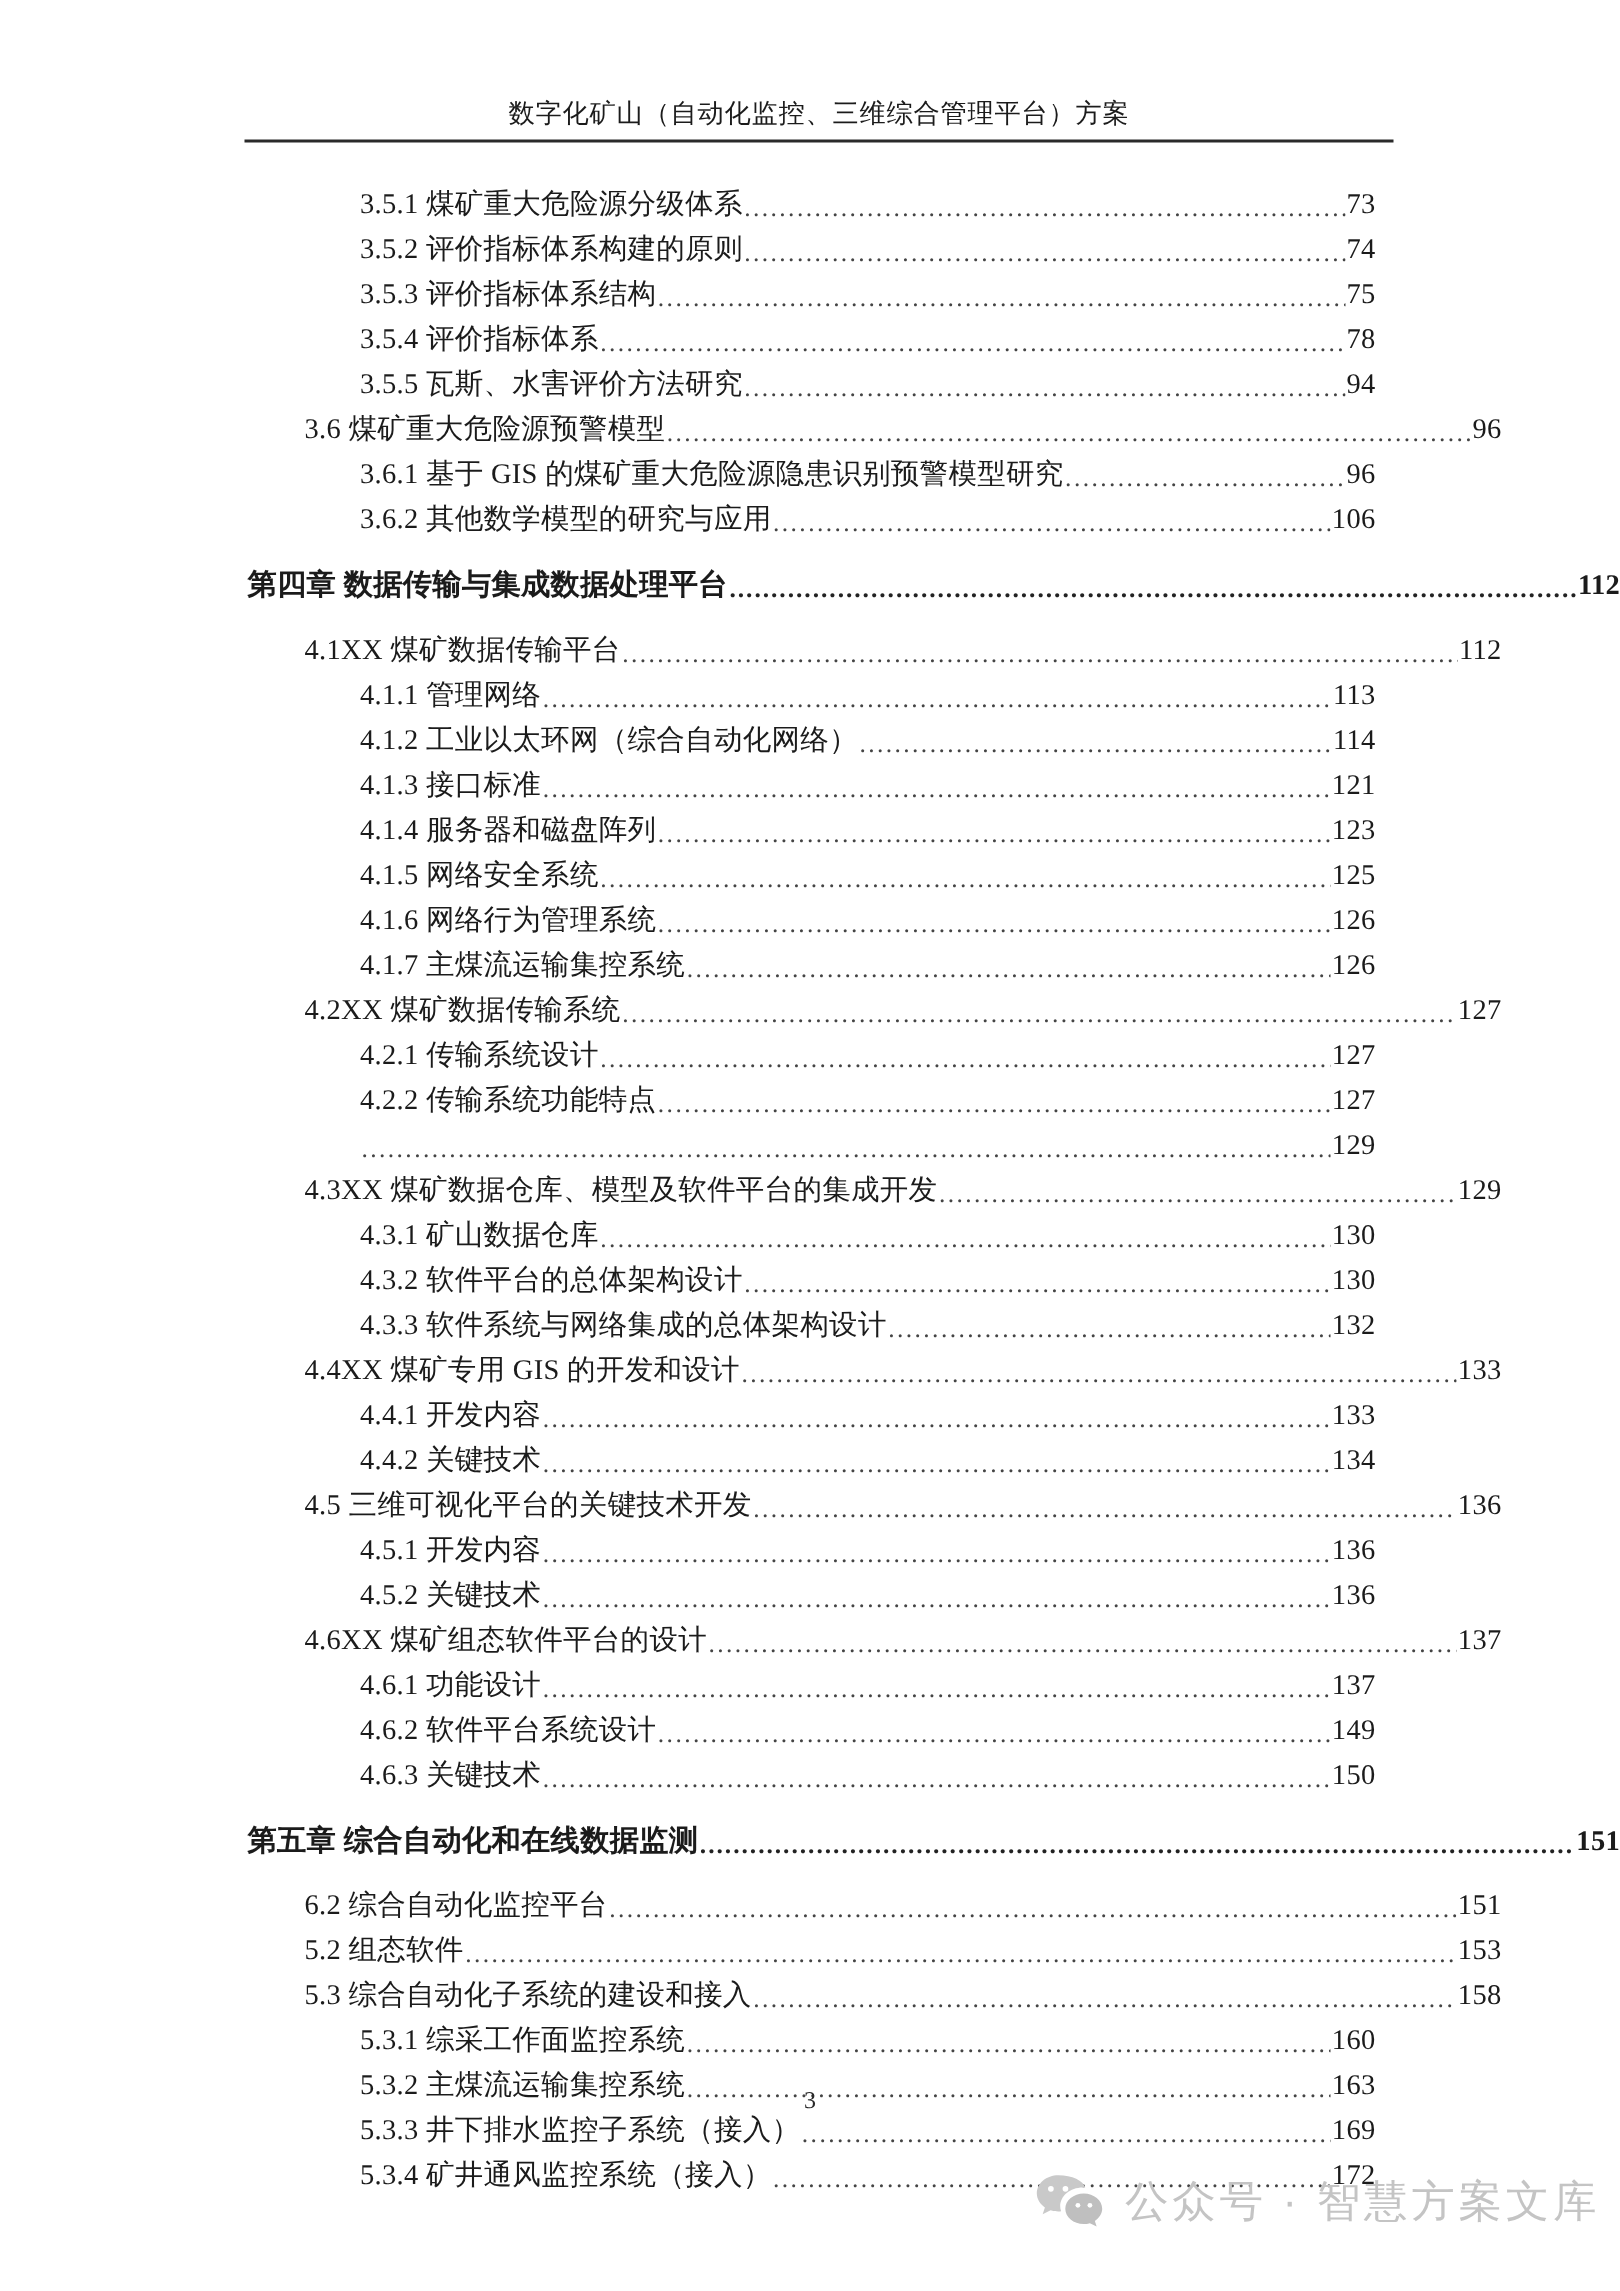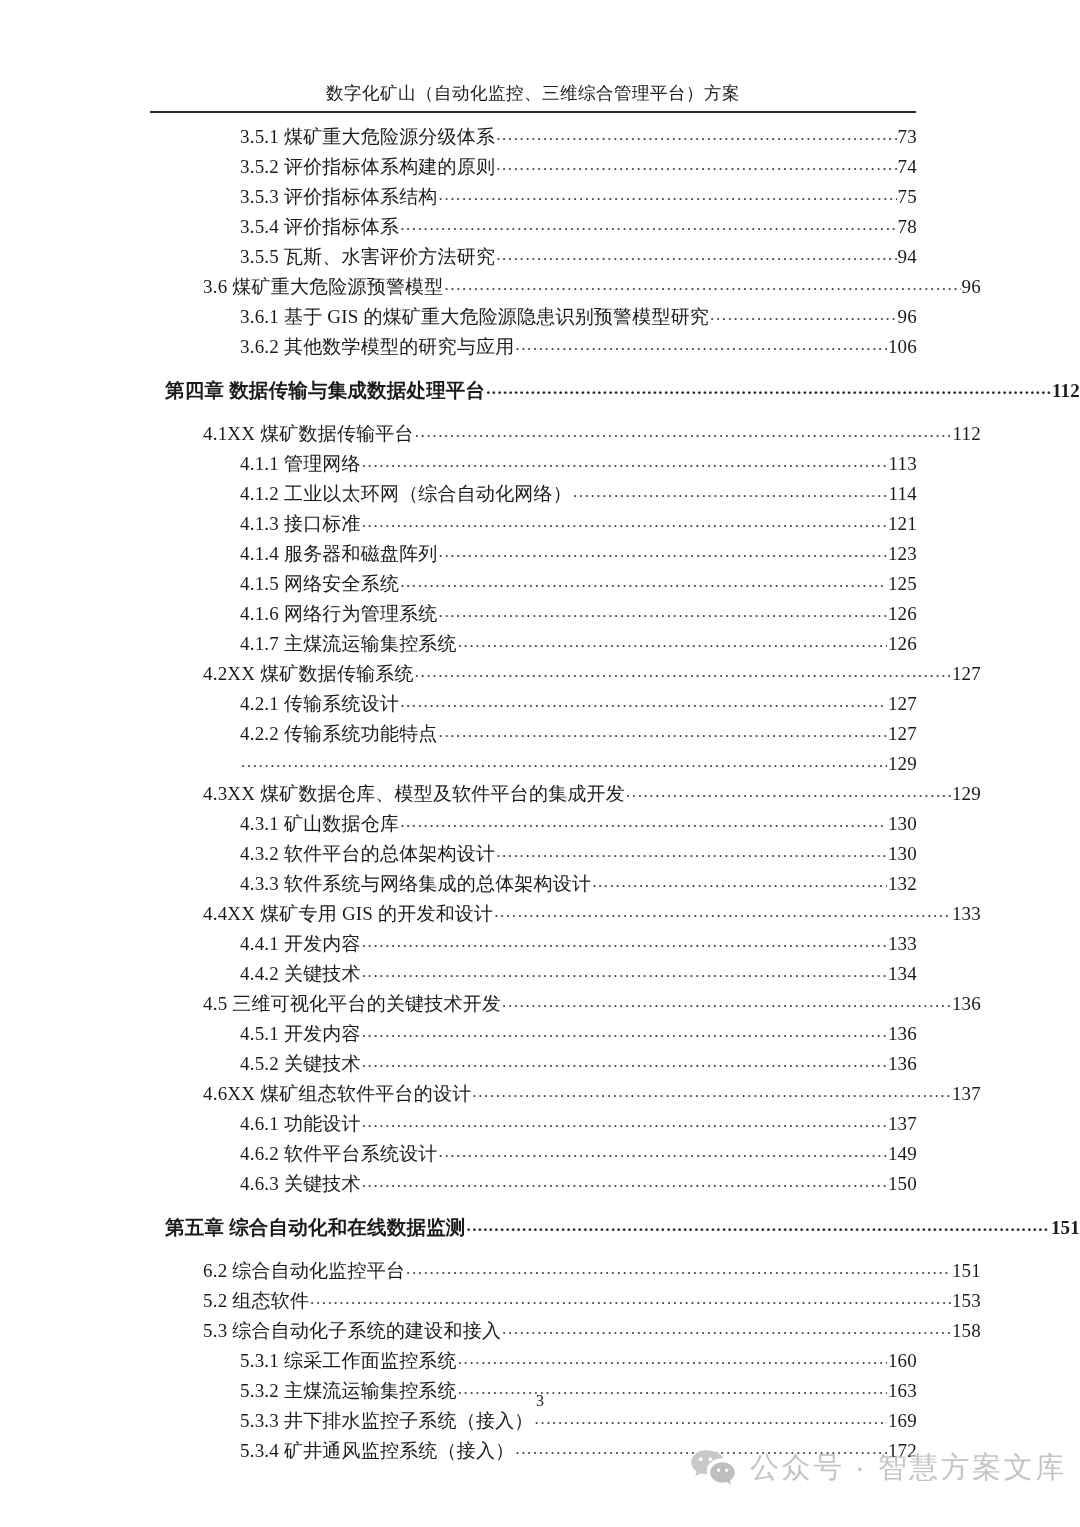--- a/index.html
+++ b/index.html
@@ -20,24 +20,23 @@
   .page {
     position: absolute;
     inset: 0;
     width: 1080px;
     height: 1527px;
   }
 
   
   .page-header {
     position: absolute;
-    left: 150px;
+    left: 163px;
     top: 62px;
     width: 766px;
-    margin-top: 18px;
   }
   .page-header .header-title {
     text-align: center;
     font-size: 17.5px;
     letter-spacing: 0.5px;
     color: #1b1b1b;
     line-height: 1.5;
     white-space: nowrap;
   }
   .page-header .header-rule {
@@ -49,21 +48,21 @@
   
   .toc {
     position: absolute;
     left: 0;
     top: 122px;
     width: 1080px;
   }
 
   .toc-entry {
     display: flex;
-    align-items: center;
+    align-items: flex-end;
     height: 30px;
     font-size: 19px;
     line-height: 30px;
     color: #1b1b1b;
     white-space: nowrap;
   }
 
   .toc-entry .label {
     flex: 0 0 auto;
     letter-spacing: 0.2px;
@@ -95,21 +94,21 @@
     font-size: 19.5px;
     padding-left: 165px;
     margin-top: 14px;
     margin-bottom: 13px;
   }
   .lvl-chapter .pageno { font-weight: bold; }
   .lvl-chapter .leader { color: #222; letter-spacing: 1.3px; }
 
   .lvl-2 {
     padding-left: 203px;
-    padding-right: 99px;
+    padding-right: 79px;
   }
 
   .lvl-3 {
     padding-left: 240px;
     padding-right: 163px;
   }
 
   
   .folio {
     position: absolute;

